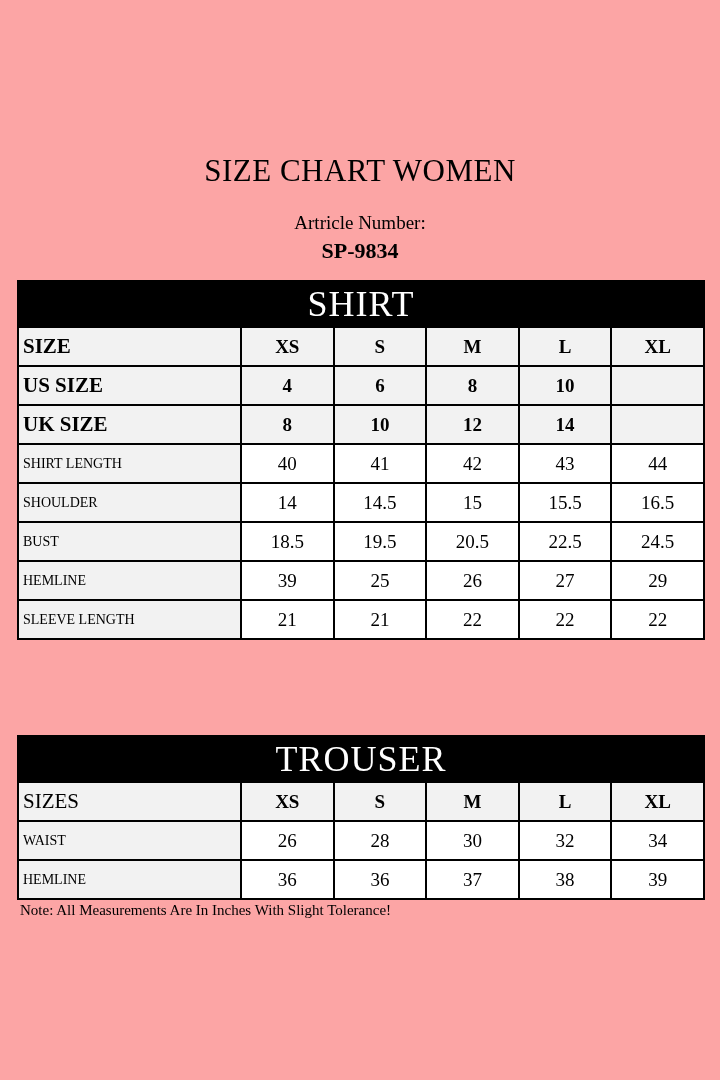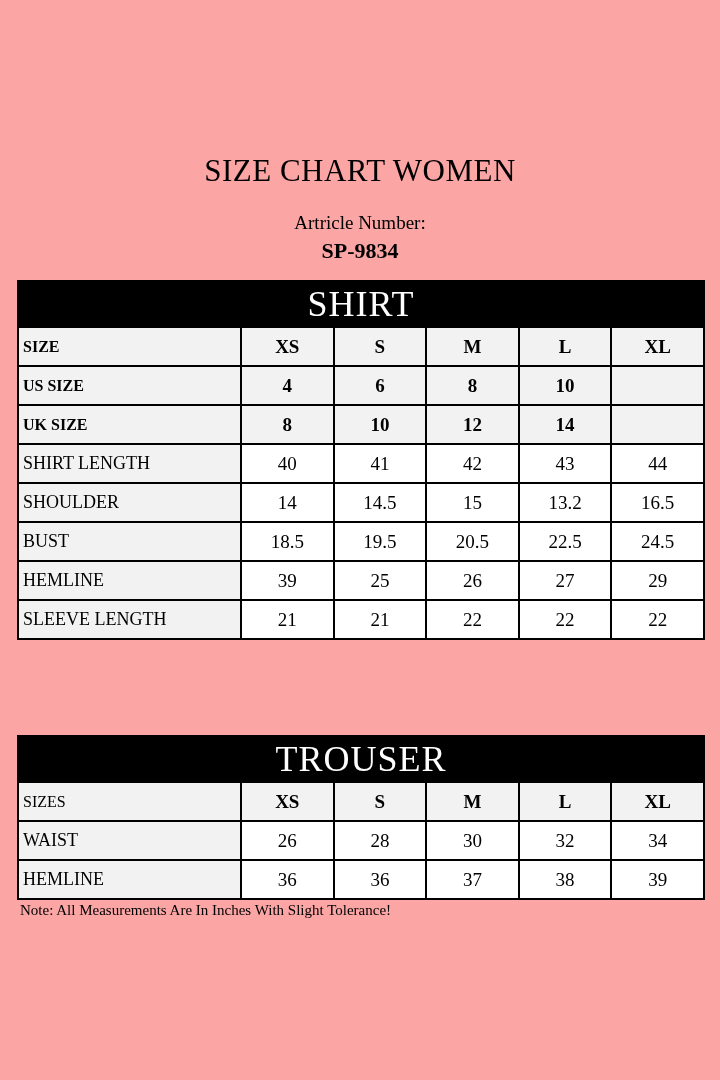--- a/index.html
+++ b/index.html
@@ -42,23 +42,23 @@
     height:35px;
     text-align:center;
     vertical-align:middle;
     font-size:19px;
     background:#ffffff;
   }
   .size-table td.label-cell{
     text-align:left;
     padding-left:4px;
     background:#f2f2f2;
-    font-size:18px;
-  }
-  .size-table td.label-lg{font-size:16px;}
+    font-size:14px;
+  }
+  .size-table td.label-lg{font-size:21px;}
   .size-table td.shaded{background:#f2f2f2;}
   .size-table td.bold{font-weight:bold;}
   .size-table col.c-label{width:223px;}
   .size-table col.c-val{width:92.6px;}
   .note{
     position:absolute;top:901px;left:20px;
     font-size:15px;line-height:19px;
   }
 </style>
 </head>
@@ -115,21 +115,21 @@
           <td class="">41</td>
           <td class="">42</td>
           <td class="">43</td>
           <td class="">44</td>
         </tr>
         <tr>
           <td class="label-cell">SHOULDER</td>
           <td class="">14</td>
           <td class="">14.5</td>
           <td class="">15</td>
-          <td class="">13.2</td>
+          <td class="">15.5</td>
           <td class="">16.5</td>
         </tr>
         <tr>
           <td class="label-cell">BUST</td>
           <td class="">18.5</td>
           <td class="">19.5</td>
           <td class="">20.5</td>
           <td class="">22.5</td>
           <td class="">24.5</td>
         </tr>

